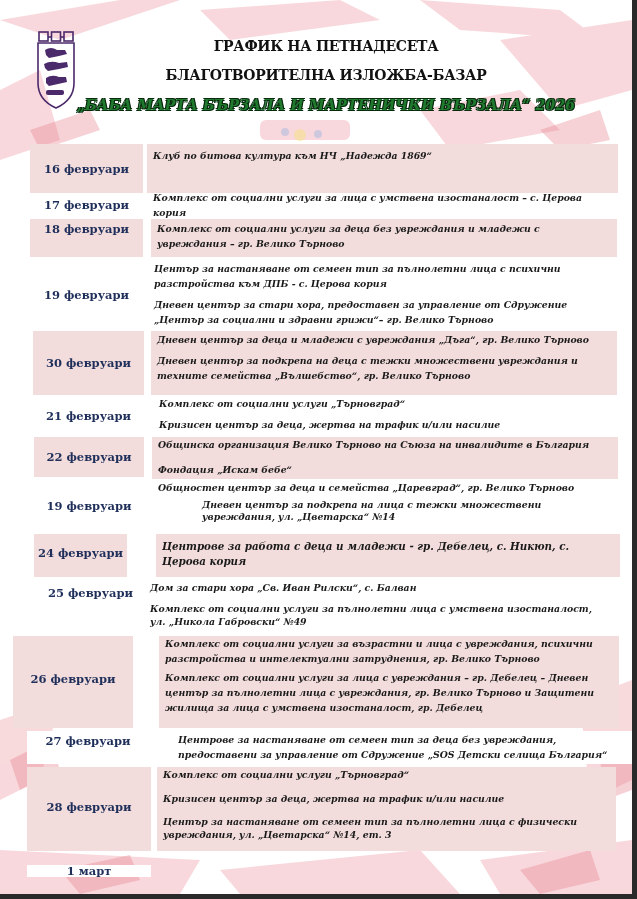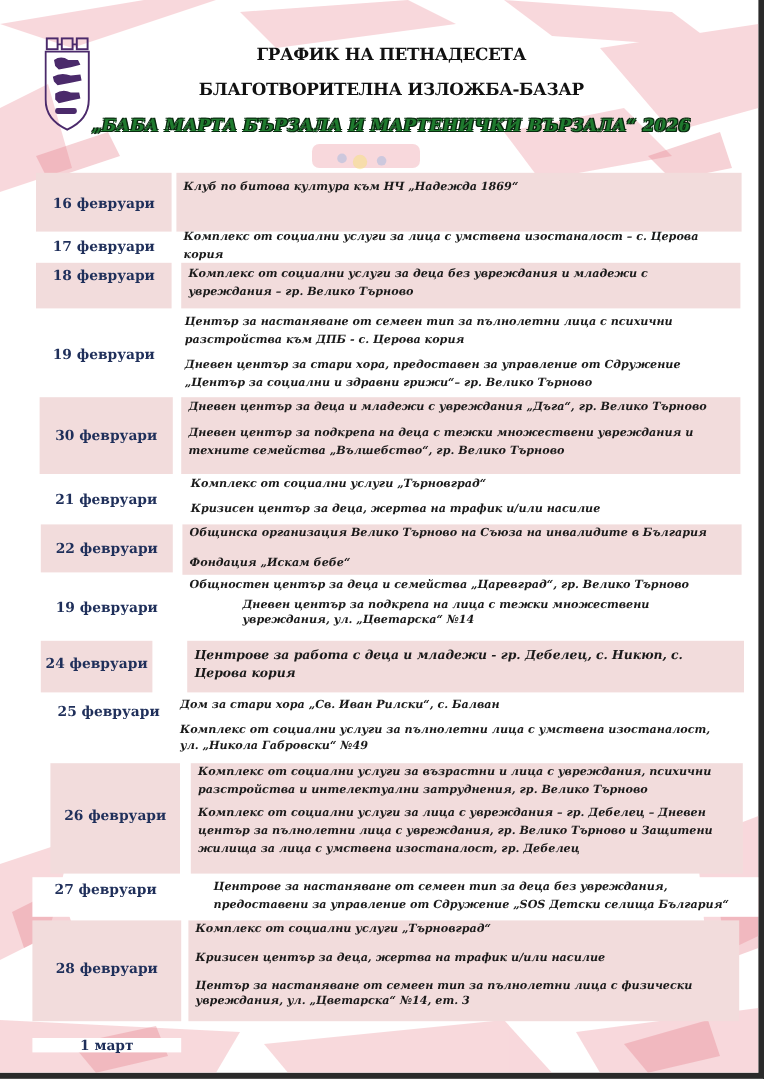--- a/index.html
+++ b/index.html
@@ -185,21 +185,21 @@
 
       <div class="row" style="top:578px;height:57px;">
         <div class="date-cell white" style="left:34px;width:113px;padding-bottom:28px;box-sizing:border-box;text-align:center;">25 февруари</div>
         <div class="desc-cell white" style="left:144px;width:462px;padding-top:2px;">
           <p style="margin-bottom:7px;">Дом за стари хора „Св. Иван Рилски“, с. Балван</p>
           <p style="line-height:13px;">Комплекс от социални услуги за пълнолетни лица с умствена изостаналост, ул. „Никола Габровски“ №49</p>
         </div>
       </div>
 
       <div class="row" style="top:636px;height:92px;">
-        <div class="date-cell pink" style="left:42px;width:108px;padding-bottom:7px;box-sizing:border-box;">26 февруари</div>
+        <div class="date-cell pink" style="left:13px;width:120px;padding-bottom:7px;box-sizing:border-box;">26 февруари</div>
         <div class="desc-cell pink" style="left:159px;width:460px;padding-top:0;">
           <p style="margin-bottom:4px;">Комплекс от социални услуги за възрастни и лица с увреждания, психични разстройства и интелектуални затруднения, гр. Велико Търново</p>
           <p>Комплекс от социални услуги за лица с увреждания – гр. Дебелец – Дневен център за пълнолетни лица с увреждания, гр. Велико Търново и Защитени жилища за лица с умствена изостаналост, гр. Дебелец</p>
         </div>
       </div>
 
       <div class="row" style="top:731px;height:33px;">
         <div class="date-cell white" style="left:27px;width:122px;align-items:flex-start;padding-top:3px;box-sizing:border-box;">27 февруари</div>
         <div class="desc-cell white" style="left:172px;width:460px;padding-top:1px;">
           <p>Центрове за настаняване от семеен тип за деца без увреждания, предоставени за управление от Сдружение „SOS Детски селища България“</p>

